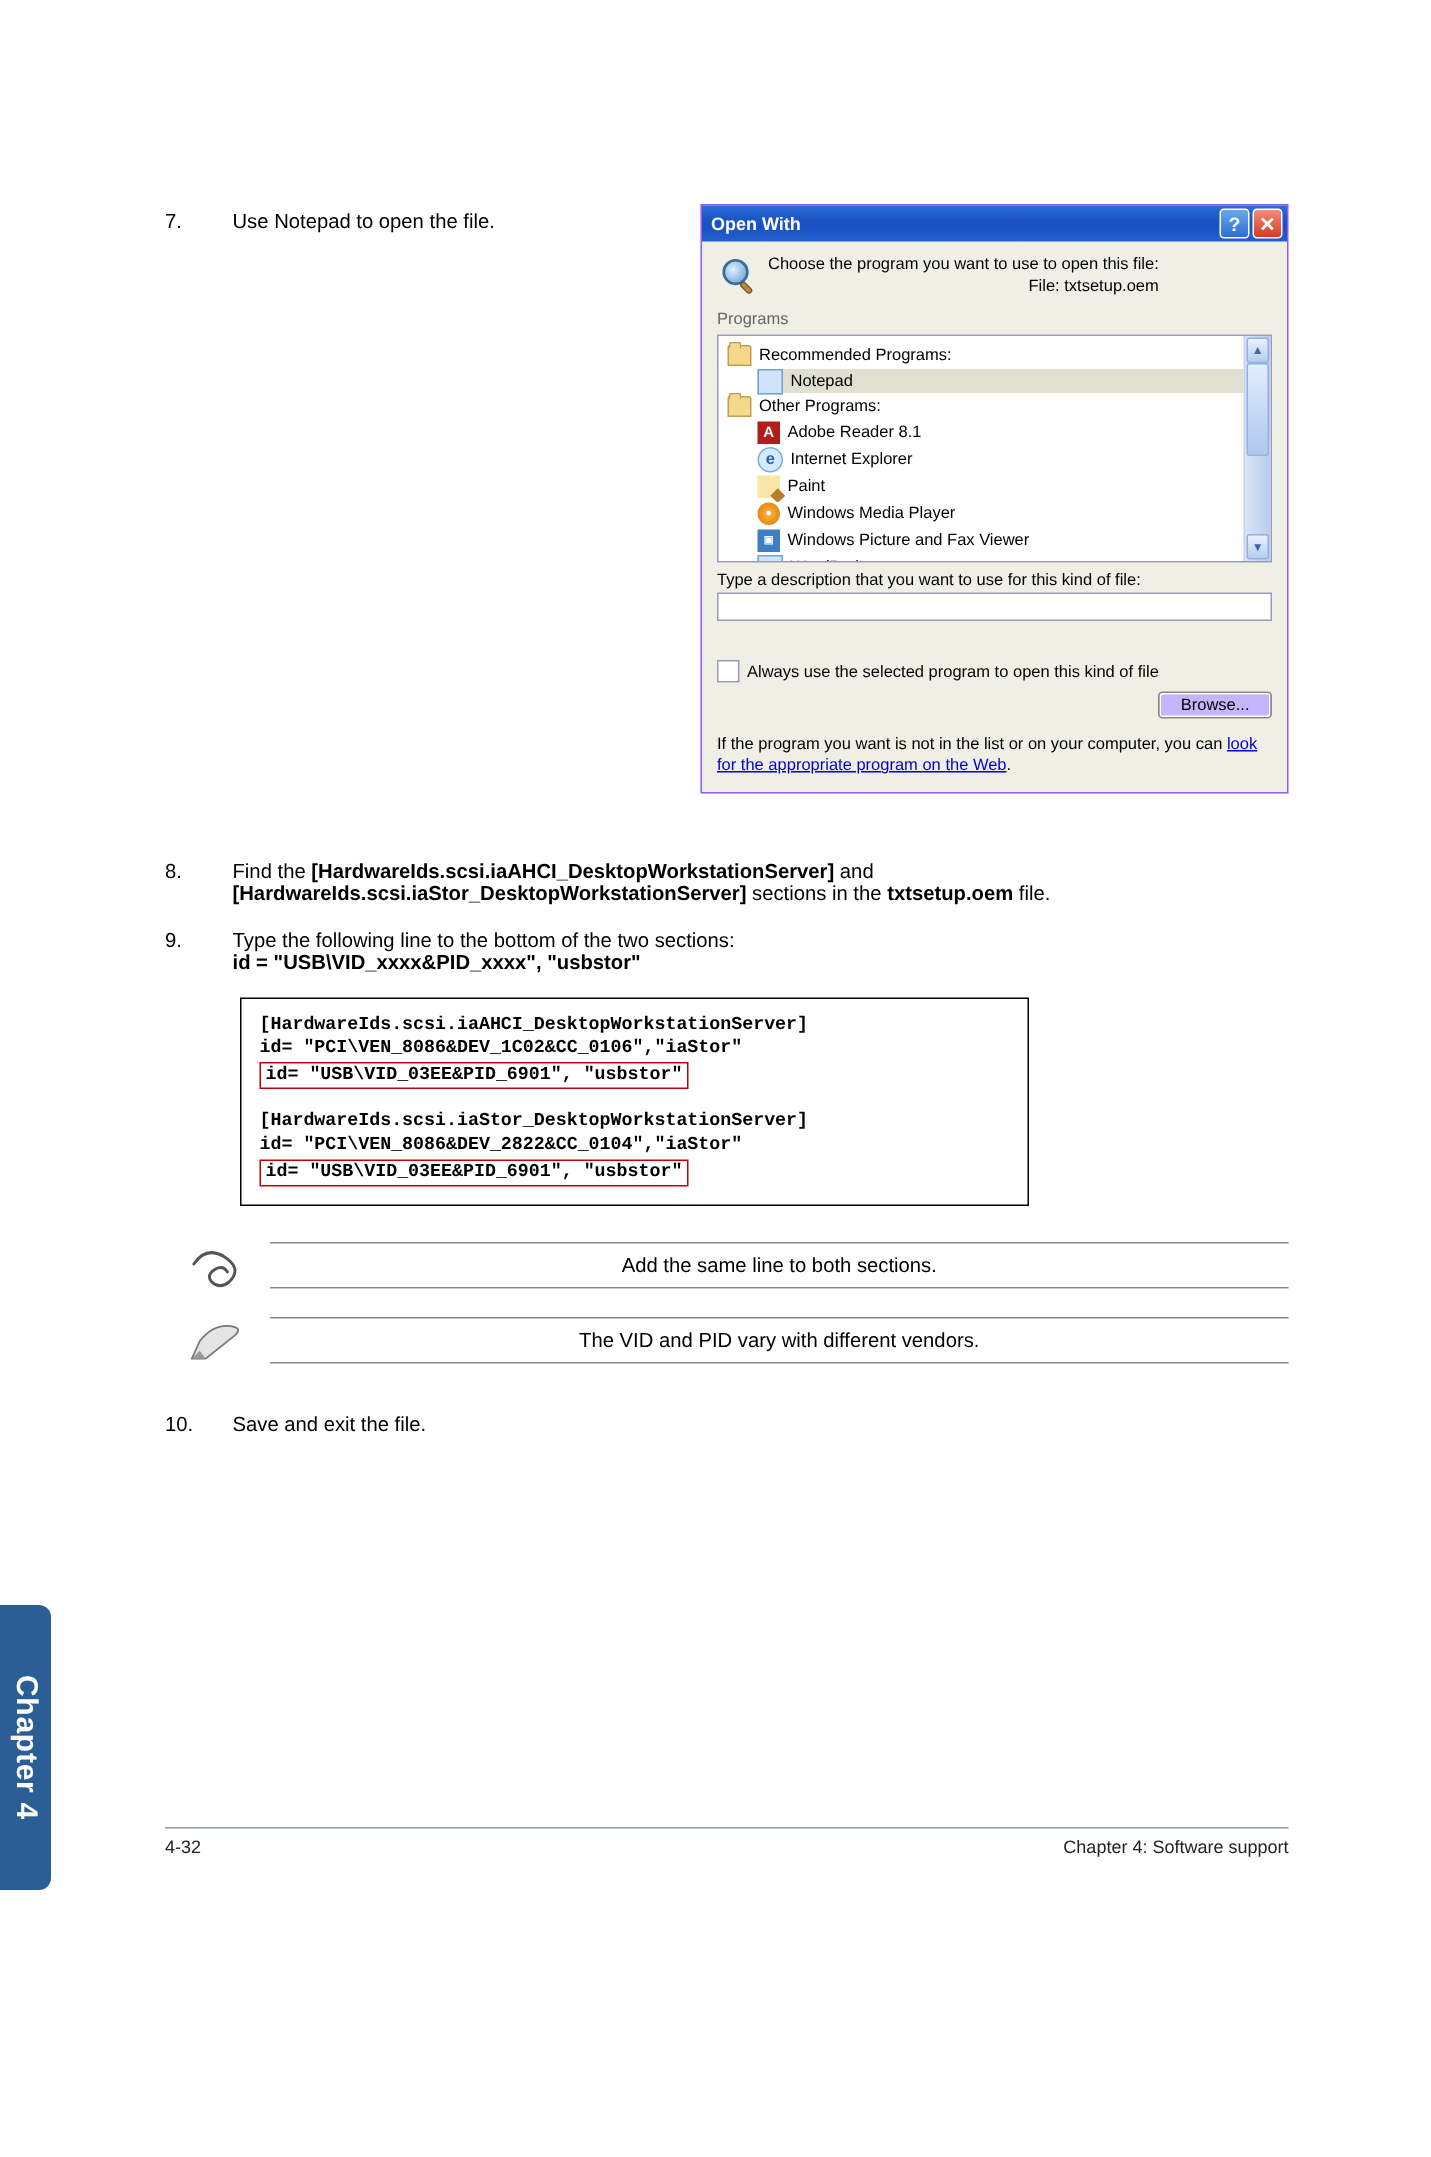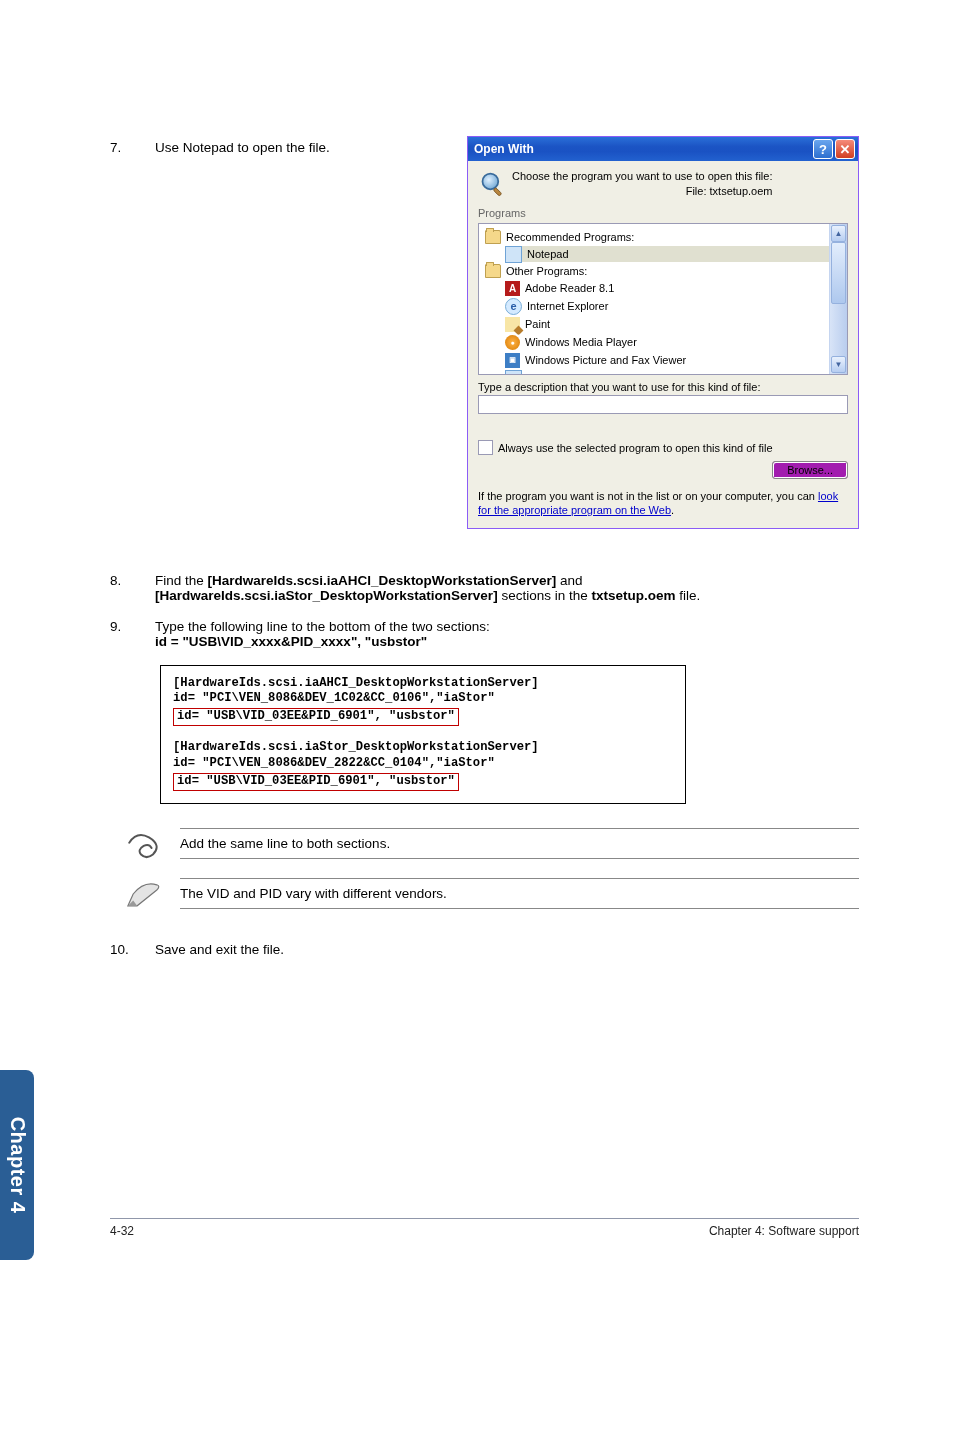--- a/index.html
+++ b/index.html
@@ -131,21 +131,21 @@
   
   .type-desc { margin-top:6px; }
   .desc-input {
     width:100%; height:19px; border:1px solid #9a9ab5; background:#fff; margin-top:2px;
     box-sizing:border-box;
   }
   .checkbox-row { margin-top:26px; display:flex; align-items:center; }
   .wincb { width:13px; height:13px; border:1px solid #9a9ab5; background:#fff; margin-right:5px; flex-shrink:0;}
   .browse-row { text-align:right; margin-top:6px; }
   .winbtn {
-    padding: 2px 14px; font-size:11px; background:#a21caf;
+    padding: 2px 14px; font-size:11px; background:#c4b5fd;
     border:1px solid #888; border-radius:3px;
     box-shadow: -1px -1px 0 #fff inset, 1px 1px 0 #fff inset;
   }
   .fine-print { margin-top:10px; line-height:1.3; }
   .fine-print .link { color:#0000cc; text-decoration:underline; }
   .dlg-footer { text-align:center; margin-top:14px; }
   .dlg-footer .winbtn { margin: 0 3px; min-width:70px; }
 
   .bold { font-weight:bold; }
   
@@ -159,21 +159,21 @@
     font-size: 12.2px;
     font-weight: bold;
     line-height: 1.3;
   }
   .redbox {
     border:1.5px solid #c00000; display:inline-block; padding:0 3px;
     margin-top:1px;
   }
   
   
-  .note-group { margin: 4px 0 0 0; }
+  .note-group { margin: 4px 0 0 0; text-align: center; }
   .note {
     display:flex; align-items:center; margin-bottom:18px;
   }
   .note-icon {
     width:70px; flex-shrink:0; display:flex; align-items:center; justify-content:center;
   }
   .note-text {
     flex:1; border-top:1px solid #888; border-bottom:1px solid #888;
     padding:7px 0;
   }

